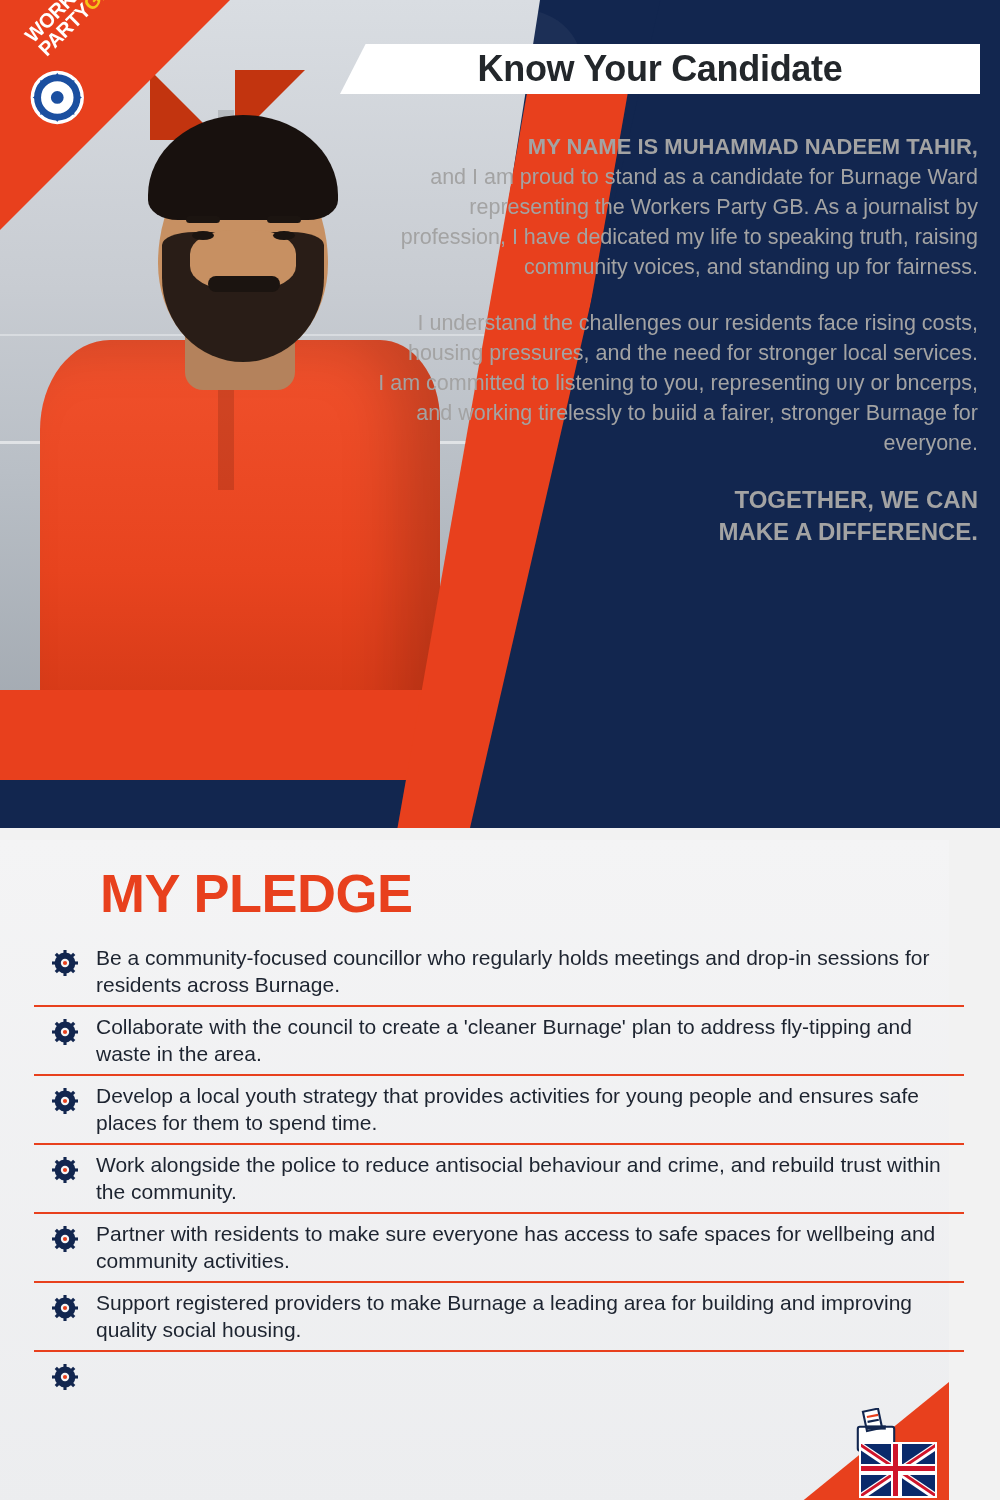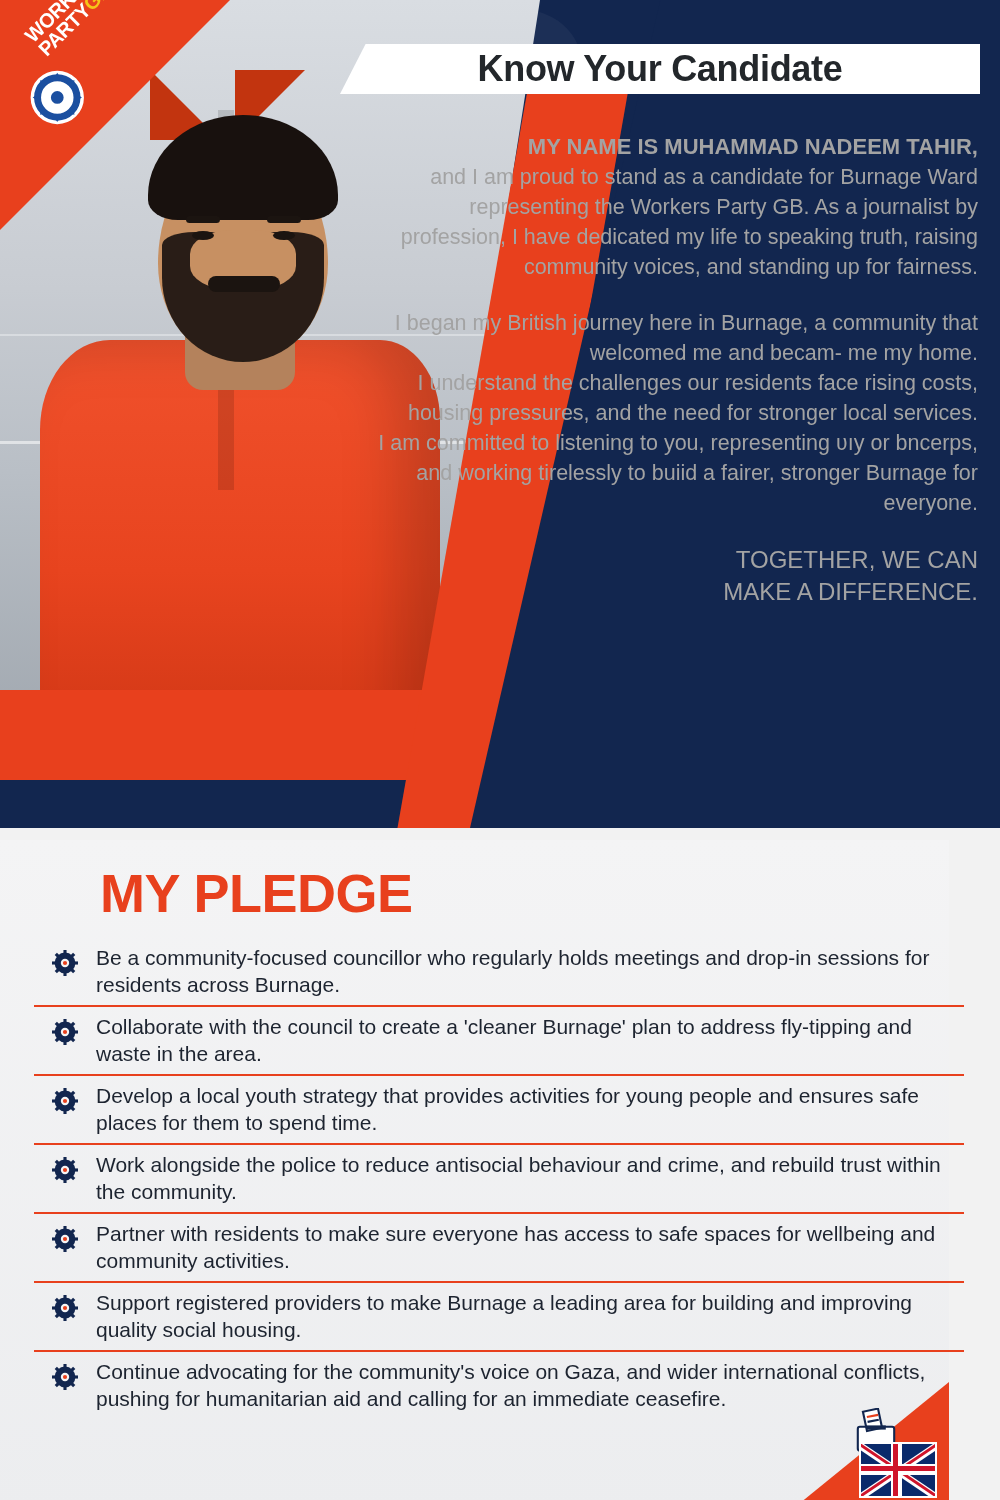--- a/index.html
+++ b/index.html
@@ -290,20 +290,21 @@
   }
   .bio .lead {
     font-weight: 800;
     font-size: 22px;
   }
   .bio p { margin: 0 0 0 0; }
   .bio .gap { height: 26px; }
   .bio .together {
     font-size: 24px;
     line-height: 32px;
+    font-weight: bold;
   }
 
   
   .pledge-section {
     position: absolute;
     left: 0;
     top: 828px;
     width: 949px;
     height: 672px;
     background: linear-gradient(180deg,#f4f4f5 0%, #ecedef 100%);
@@ -477,21 +478,20 @@
     </div>
 
     <div class="title-bar">
       <h1>Know Your Candidate</h1>
     </div>
 
     <div class="bio">
       <p class="lead">MY NAME IS MUHAMMAD NADEEM TAHIR,</p>
       <p>and I am proud to stand as a candidate for Burnage Ward representing the Workers Party GB. As a journalist by profession, I have dedicated my life to speaking truth, raising community voices, and standing up for fairness.</p>
       <div class="gap"></div>
-      <p>I began my British journey here in Burnage, a community that welcomed me and becam- me my home.</p>
       <p>I understand the challenges our residents face rising costs, housing pressures, and the need for stronger local services.</p>
       <p>I am committed to listening to you, representing ʋıy or bncerps, and working tirelessly to buiid a fairer, stronger Burnage for everyone.</p>
       <div class="gap"></div>
       <p class="together">TOGETHER, WE CAN</p>
       <p class="together">MAKE A DIFFERENCE.</p>
     </div>
   </div>
 
   <div class="pledge-section">
     <h2 class="pledge-title">MY PLEDGE</h2>
@@ -607,21 +607,20 @@
               <circle cx="50" cy="50" r="40"></circle>
               <rect x="44" y="0" width="12" height="100"></rect>
               <rect x="0" y="44" width="100" height="12"></rect>
               <rect x="44" y="0" width="12" height="100" transform="rotate(45 50 50)"></rect>
               <rect x="44" y="0" width="12" height="100" transform="rotate(-45 50 50)"></rect>
             </g>
             <circle cx="50" cy="50" r="16" fill="#f4f4f5"></circle>
             <circle cx="50" cy="50" r="8" fill="#e8401d"></circle>
           </svg>
         </div>
-        <div class="pledge-text">Continue advocating for the community's voice on Gaza, and wider international conflicts, pushing for humanitarian aid and calling for an immediate ceasefire.</div>
       </div>
 
     </div>
 
     <div class="corner-flag"></div>
 
     <svg class="ballot-icon" viewBox="0 0 60 64">
       <rect x="4" y="26" width="52" height="34" rx="3" fill="#ffffff" stroke="#12264f" stroke-width="3"></rect>
       <rect x="14" y="2" width="22" height="28" fill="#ffffff" stroke="#12264f" stroke-width="3" transform="rotate(-12 25 16)"></rect>
       <line x1="17" y1="12" x2="33" y2="9" stroke="#e8401d" stroke-width="3"></line>

